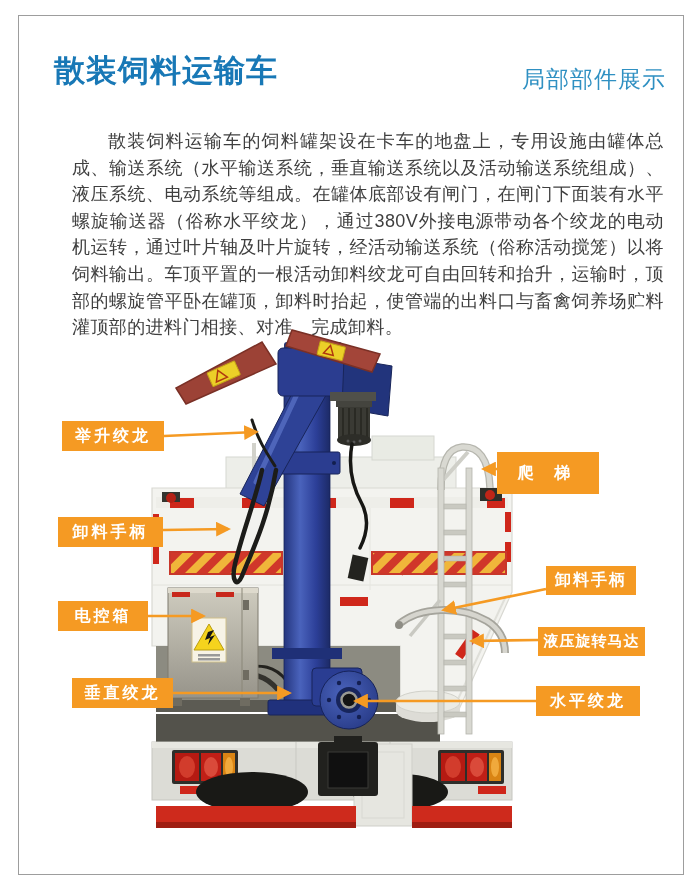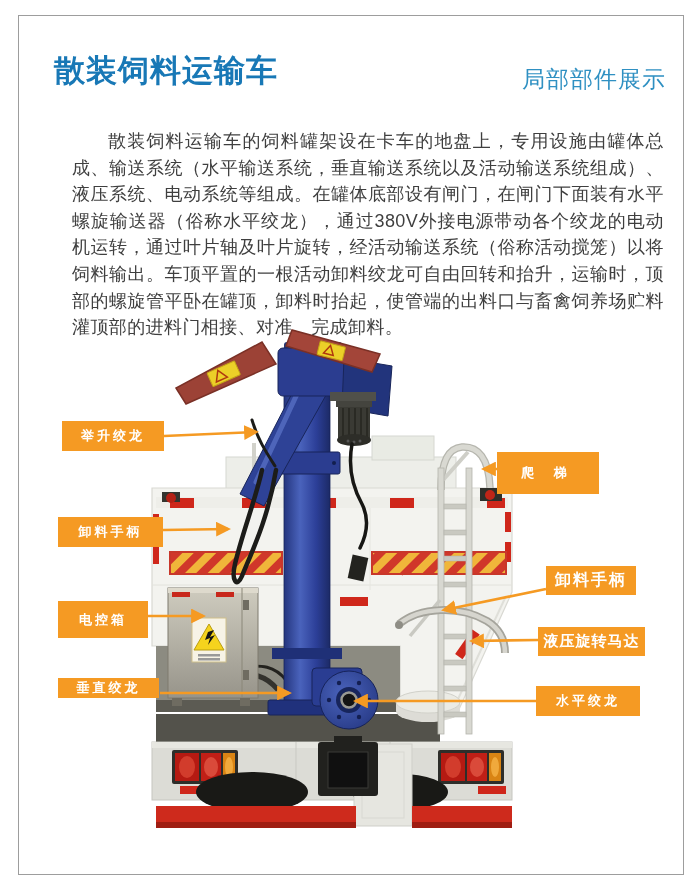--- a/index.html
+++ b/index.html
@@ -10,21 +10,21 @@
   .title{position:absolute;left:54px;top:50px;margin:0;font-size:31px;font-weight:bold;
          color:var(--title-blue,#1878b6);letter-spacing:1px;}
   .subtitle{position:absolute;right:34px;top:64px;font-size:23px;font-weight:400;
             color:var(--subtitle-blue,#2f90c2);letter-spacing:1px;}
   .desc{position:absolute;left:56px;top:112px;width:592px;margin:16px;
         font-size:18px;line-height:26.6px;color:#3f3f3f;text-align:justify;
         text-indent:2em;letter-spacing:0.4px;}
   .truck-svg{position:absolute;left:0;top:0;width:700px;height:890px;}
   .label{position:absolute;background:var(--label-orange,#f59a23);color:#ffffff;
          font-weight:bold;display:flex;align-items:center;justify-content:center;
-         font-size:13px;letter-spacing:3px;box-sizing:border-box;}
+         font-size:16px;letter-spacing:3px;box-sizing:border-box;}
   .label.small{font-size:15px;letter-spacing:1px;}
   .callout{stroke:var(--label-orange,#f59a23);stroke-width:2.7;fill:none;}
 </style>
 </head>
 <body>
 
 <div class="page">
   <div class="frame"></div>
 
   <h1 class="title">散装饲料运输车</h1>
@@ -284,19 +284,19 @@
       <path class="callout" d="M160,693 L289,693" marker-end="url(#arr)"></path>
       <path class="callout" d="M521,469 L484,469" marker-end="url(#arr)"></path>
       <path class="callout" d="M546,589 L444,610" marker-end="url(#arr)"></path>
       <path class="callout" d="M538,640 L472,641" marker-end="url(#arr)"></path>
       <path class="callout" d="M536,701 L356,701" marker-end="url(#arr)"></path>
     </g>
   </svg>
 
   <div class="label" style="left:62px;top:421px;width:102px;height:30px">举升绞龙</div>
   <div class="label" style="left:58px;top:517px;width:105px;height:30px">卸料手柄</div>
-  <div class="label" style="left:58px;top:601px;width:90px;height:37px">电控箱</div>
-  <div class="label" style="left:58px;top:678px;width:101px;height:20px">垂直绞龙</div>
+  <div class="label" style="left:58px;top:601px;width:90px;height:30px">电控箱</div>
+  <div class="label" style="left:72px;top:678px;width:101px;height:30px">垂直绞龙</div>
   <div class="label" style="left:497px;top:452px;width:102px;height:42px;letter-spacing:8px">爬 梯</div>
   <div class="label" style="left:546px;top:566px;width:90px;height:29px;font-size:16px;letter-spacing:2px">卸料手柄</div>
   <div class="label" style="left:536px;top:686px;width:104px;height:30px">水平绞龙</div>
   <div class="label small" style="left:538px;top:627px;width:107px;height:29px">液压旋转马达</div>
 </div>
 
 </body></html>

